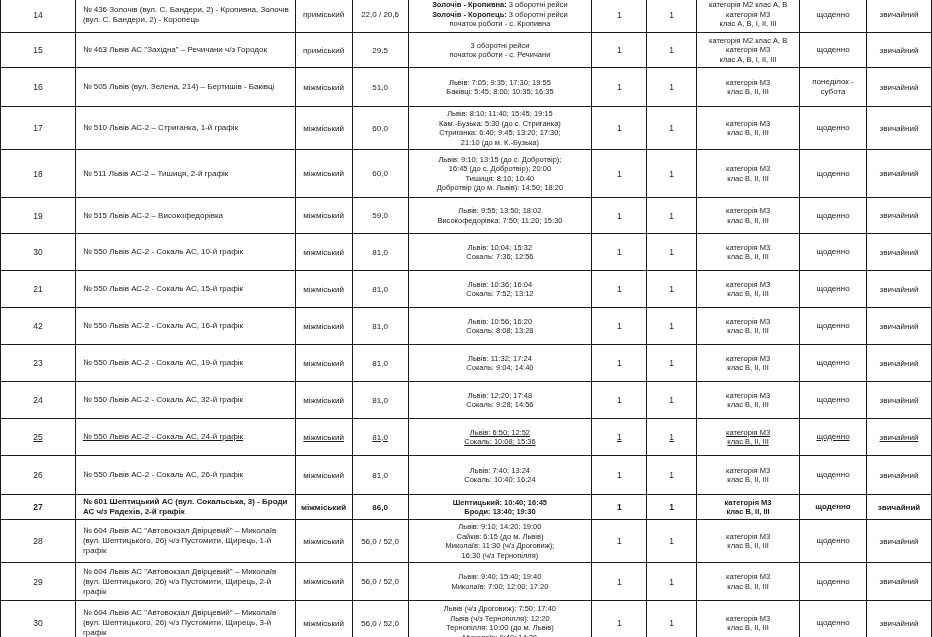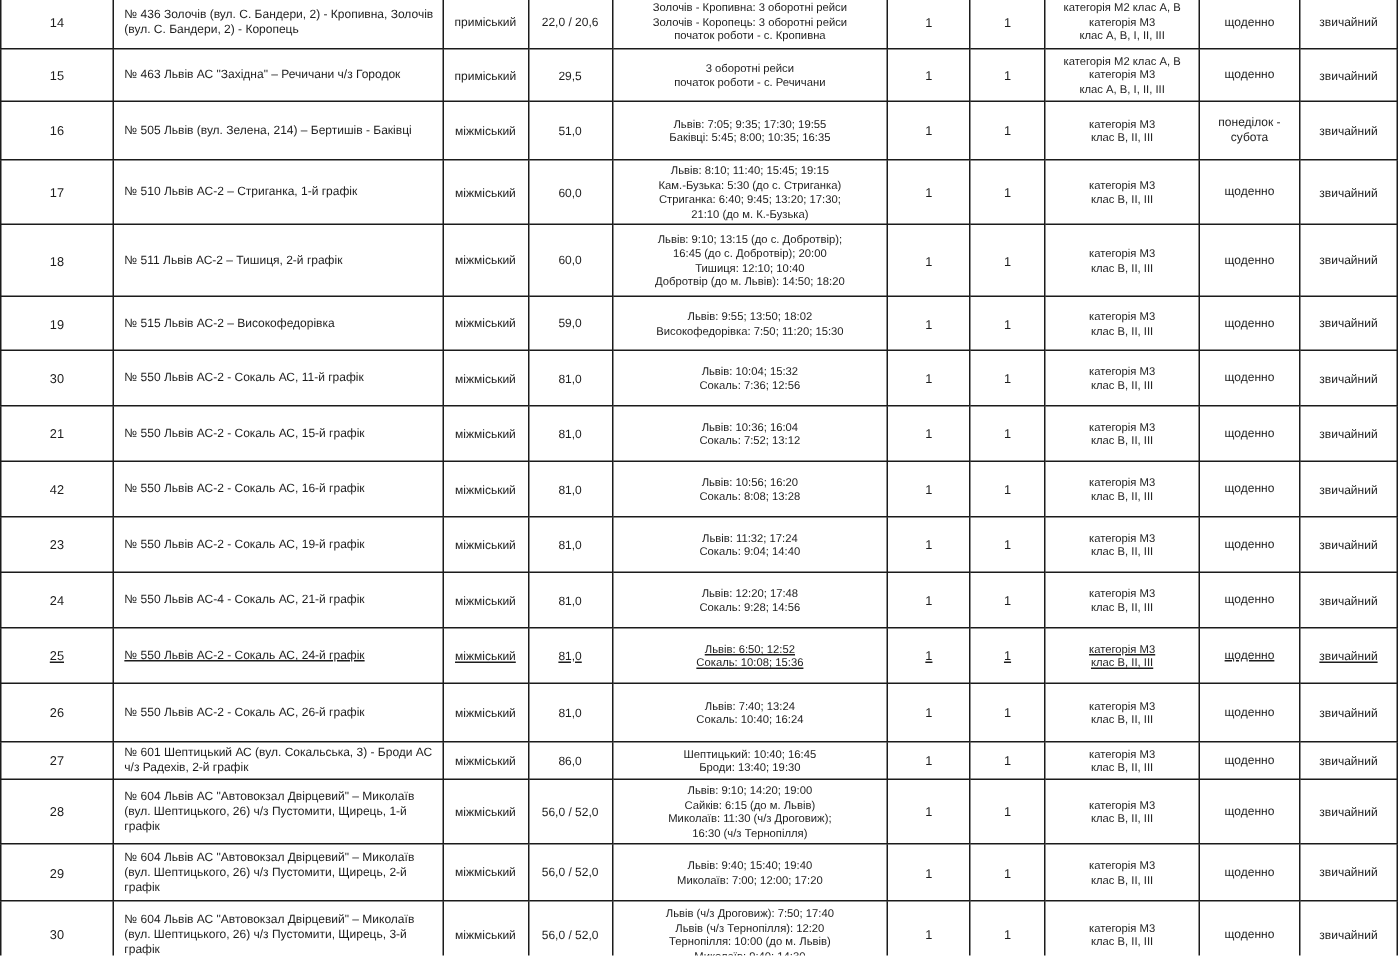--- a/index.html
+++ b/index.html
@@ -22,21 +22,21 @@
   }
   td.num      { font-size:8.5px; }
   td.route    { text-align:left; font-size:8px; line-height:10px; padding-left:7px; padding-right:5px; }
   td.type     { font-size:8px; }
   td.distance { font-size:8px; }
   td.schedule { font-size:7.5px; line-height:9.5px; }
   td.trips    { font-size:8.5px; }
   td.category { font-size:7.5px; line-height:9.5px; }
   td.days     { font-size:8px; line-height:10px; }
   td.service  { font-size:8px; }
-  .sline b { font-weight:normal; }
+  .sline b { font-weight:bold; }
 </style>
 </head>
 <body>
 
 <div class="doc">
   <table>
     <colgroup>
       <col style="width:75px">
         <col style="width:220px">
         <col style="width:57px">
@@ -127,21 +127,21 @@
           <td class="service">звичайний</td>
         </tr>
         <tr style="height: 48px;">
           <td class="num">18</td>
           <td class="route">№ 511 Львів АС-2 – Тишиця, 2-й графік</td>
           <td class="type">міжміський</td>
           <td class="distance">60,0</td>
           <td class="schedule">
             <div class="sline">Львів: 9:10; 13:15 (до с. Добротвір);</div>
             <div class="sline">16:45 (до с. Добротвір); 20:00</div>
-            <div class="sline">Тишиця: 12:10; 10:40</div>
+            <div class="sline">Тишиця: 8:10; 10:40</div>
             <div class="sline">Добротвір (до м. Львів): 14:50; 18:20</div>
           </td>
           <td class="trips">1</td>
           <td class="trips">1</td>
           <td class="category">
             <div class="cline">категорія М3</div>
             <div class="cline">клас В, II, III</div>
           </td>
           <td class="days">щоденно</td>
           <td class="service">звичайний</td>
@@ -159,21 +159,21 @@
           <td class="trips">1</td>
           <td class="category">
             <div class="cline">категорія М3</div>
             <div class="cline">клас В, II, III</div>
           </td>
           <td class="days">щоденно</td>
           <td class="service">звичайний</td>
         </tr>
         <tr style="height: 37px;">
           <td class="num">30</td>
-          <td class="route">№ 550 Львів АС-2 - Сокаль АС, 11-й графік</td>
+          <td class="route">№ 550 Львів АС-2 - Сокаль АС, 10-й графік</td>
           <td class="type">міжміський</td>
           <td class="distance">81,0</td>
           <td class="schedule">
             <div class="sline">Львів: 10:04; 15:32</div>
             <div class="sline">Сокаль: 7:36; 12:56</div>
           </td>
           <td class="trips">1</td>
           <td class="trips">1</td>
           <td class="category">
             <div class="cline">категорія М3</div>
@@ -231,21 +231,21 @@
           <td class="trips">1</td>
           <td class="category">
             <div class="cline">категорія М3</div>
             <div class="cline">клас В, II, III</div>
           </td>
           <td class="days">щоденно</td>
           <td class="service">звичайний</td>
         </tr>
         <tr style="height: 37px;">
           <td class="num">24</td>
-          <td class="route">№ 550 Львів АС-4 - Сокаль АС, 21-й графік</td>
+          <td class="route">№ 550 Львів АС-2 - Сокаль АС, 32-й графік</td>
           <td class="type">міжміський</td>
           <td class="distance">81,0</td>
           <td class="schedule">
             <div class="sline">Львів: 12:20; 17:48</div>
             <div class="sline">Сокаль: 9:28; 14:56</div>
           </td>
           <td class="trips">1</td>
           <td class="trips">1</td>
           <td class="category">
             <div class="cline">категорія М3</div>
@@ -283,21 +283,21 @@
           </td>
           <td class="trips">1</td>
           <td class="trips">1</td>
           <td class="category">
             <div class="cline">категорія М3</div>
             <div class="cline">клас В, II, III</div>
           </td>
           <td class="days">щоденно</td>
           <td class="service">звичайний</td>
         </tr>
-        <tr style="height: 24px;">
+        <tr style="height: 24px; font-weight: bold;">
           <td class="num">27</td>
           <td class="route">№ 601 Шептицький АС (вул. Сокальська, 3) - Броди АС ч/з Радехів, 2-й графік</td>
           <td class="type">міжміський</td>
           <td class="distance">86,0</td>
           <td class="schedule">
             <div class="sline">Шептицький: 10:40; 16:45</div>
             <div class="sline">Броди: 13:40; 19:30</div>
           </td>
           <td class="trips">1</td>
           <td class="trips">1</td>

